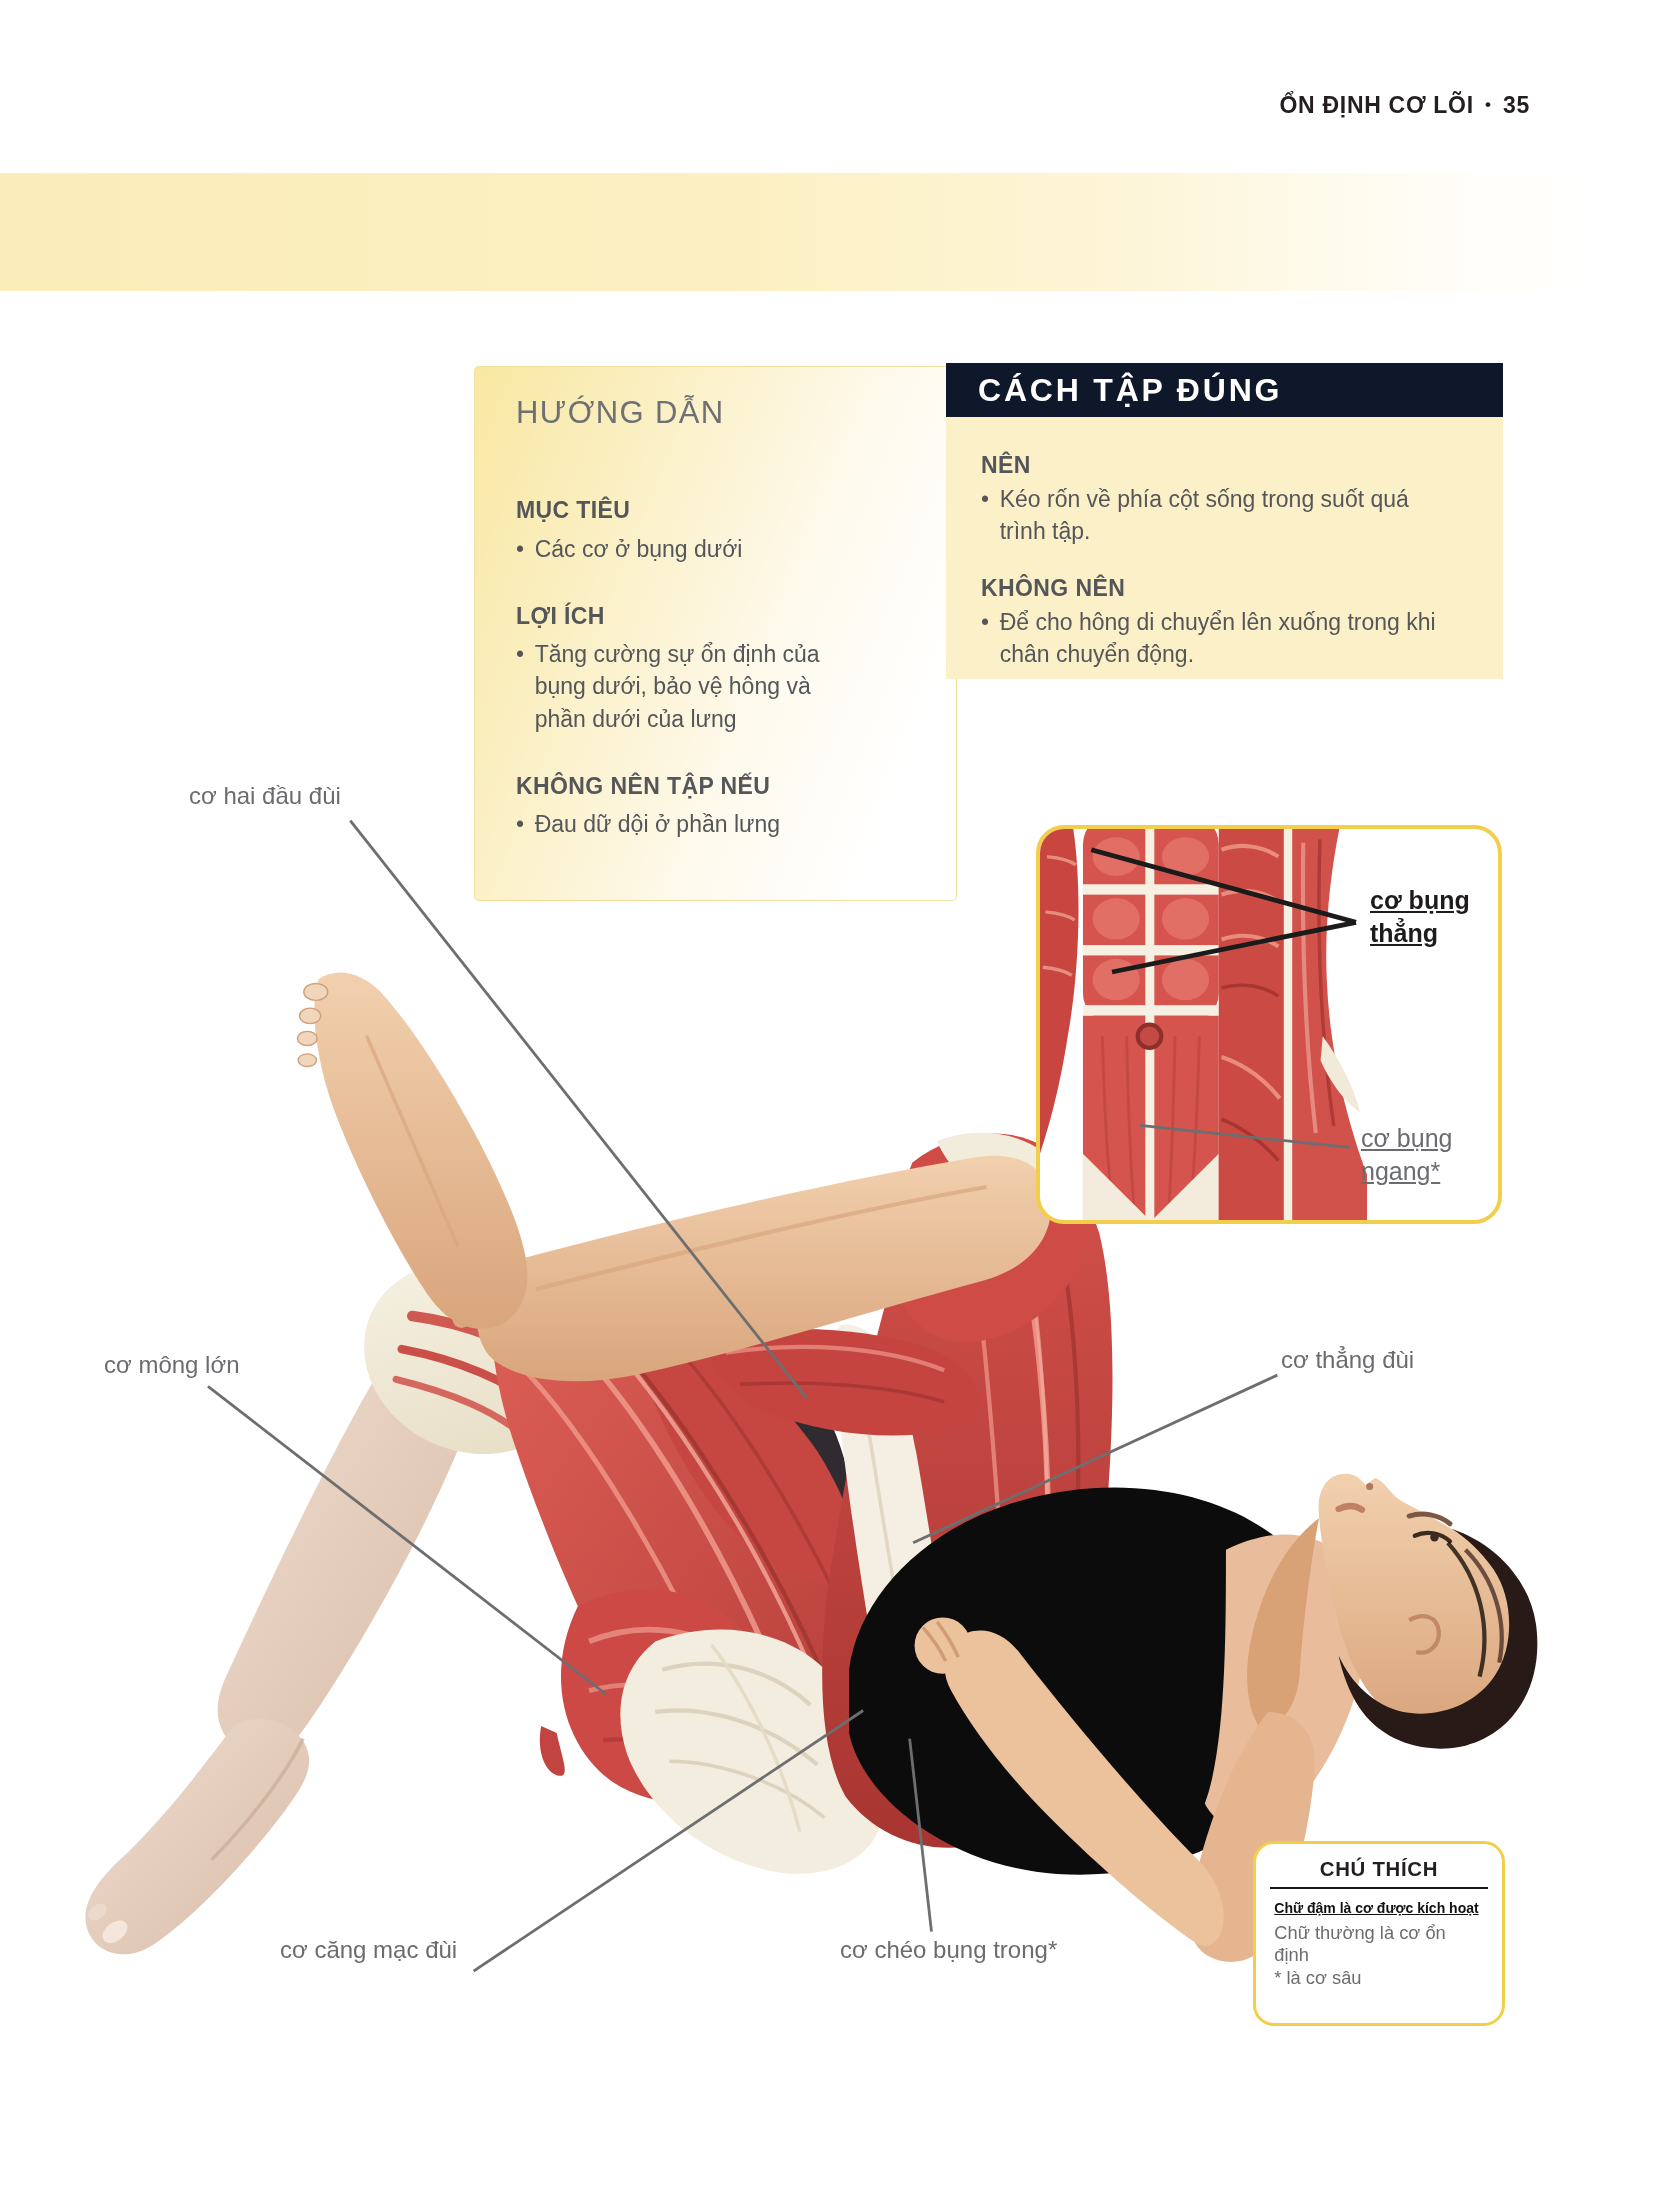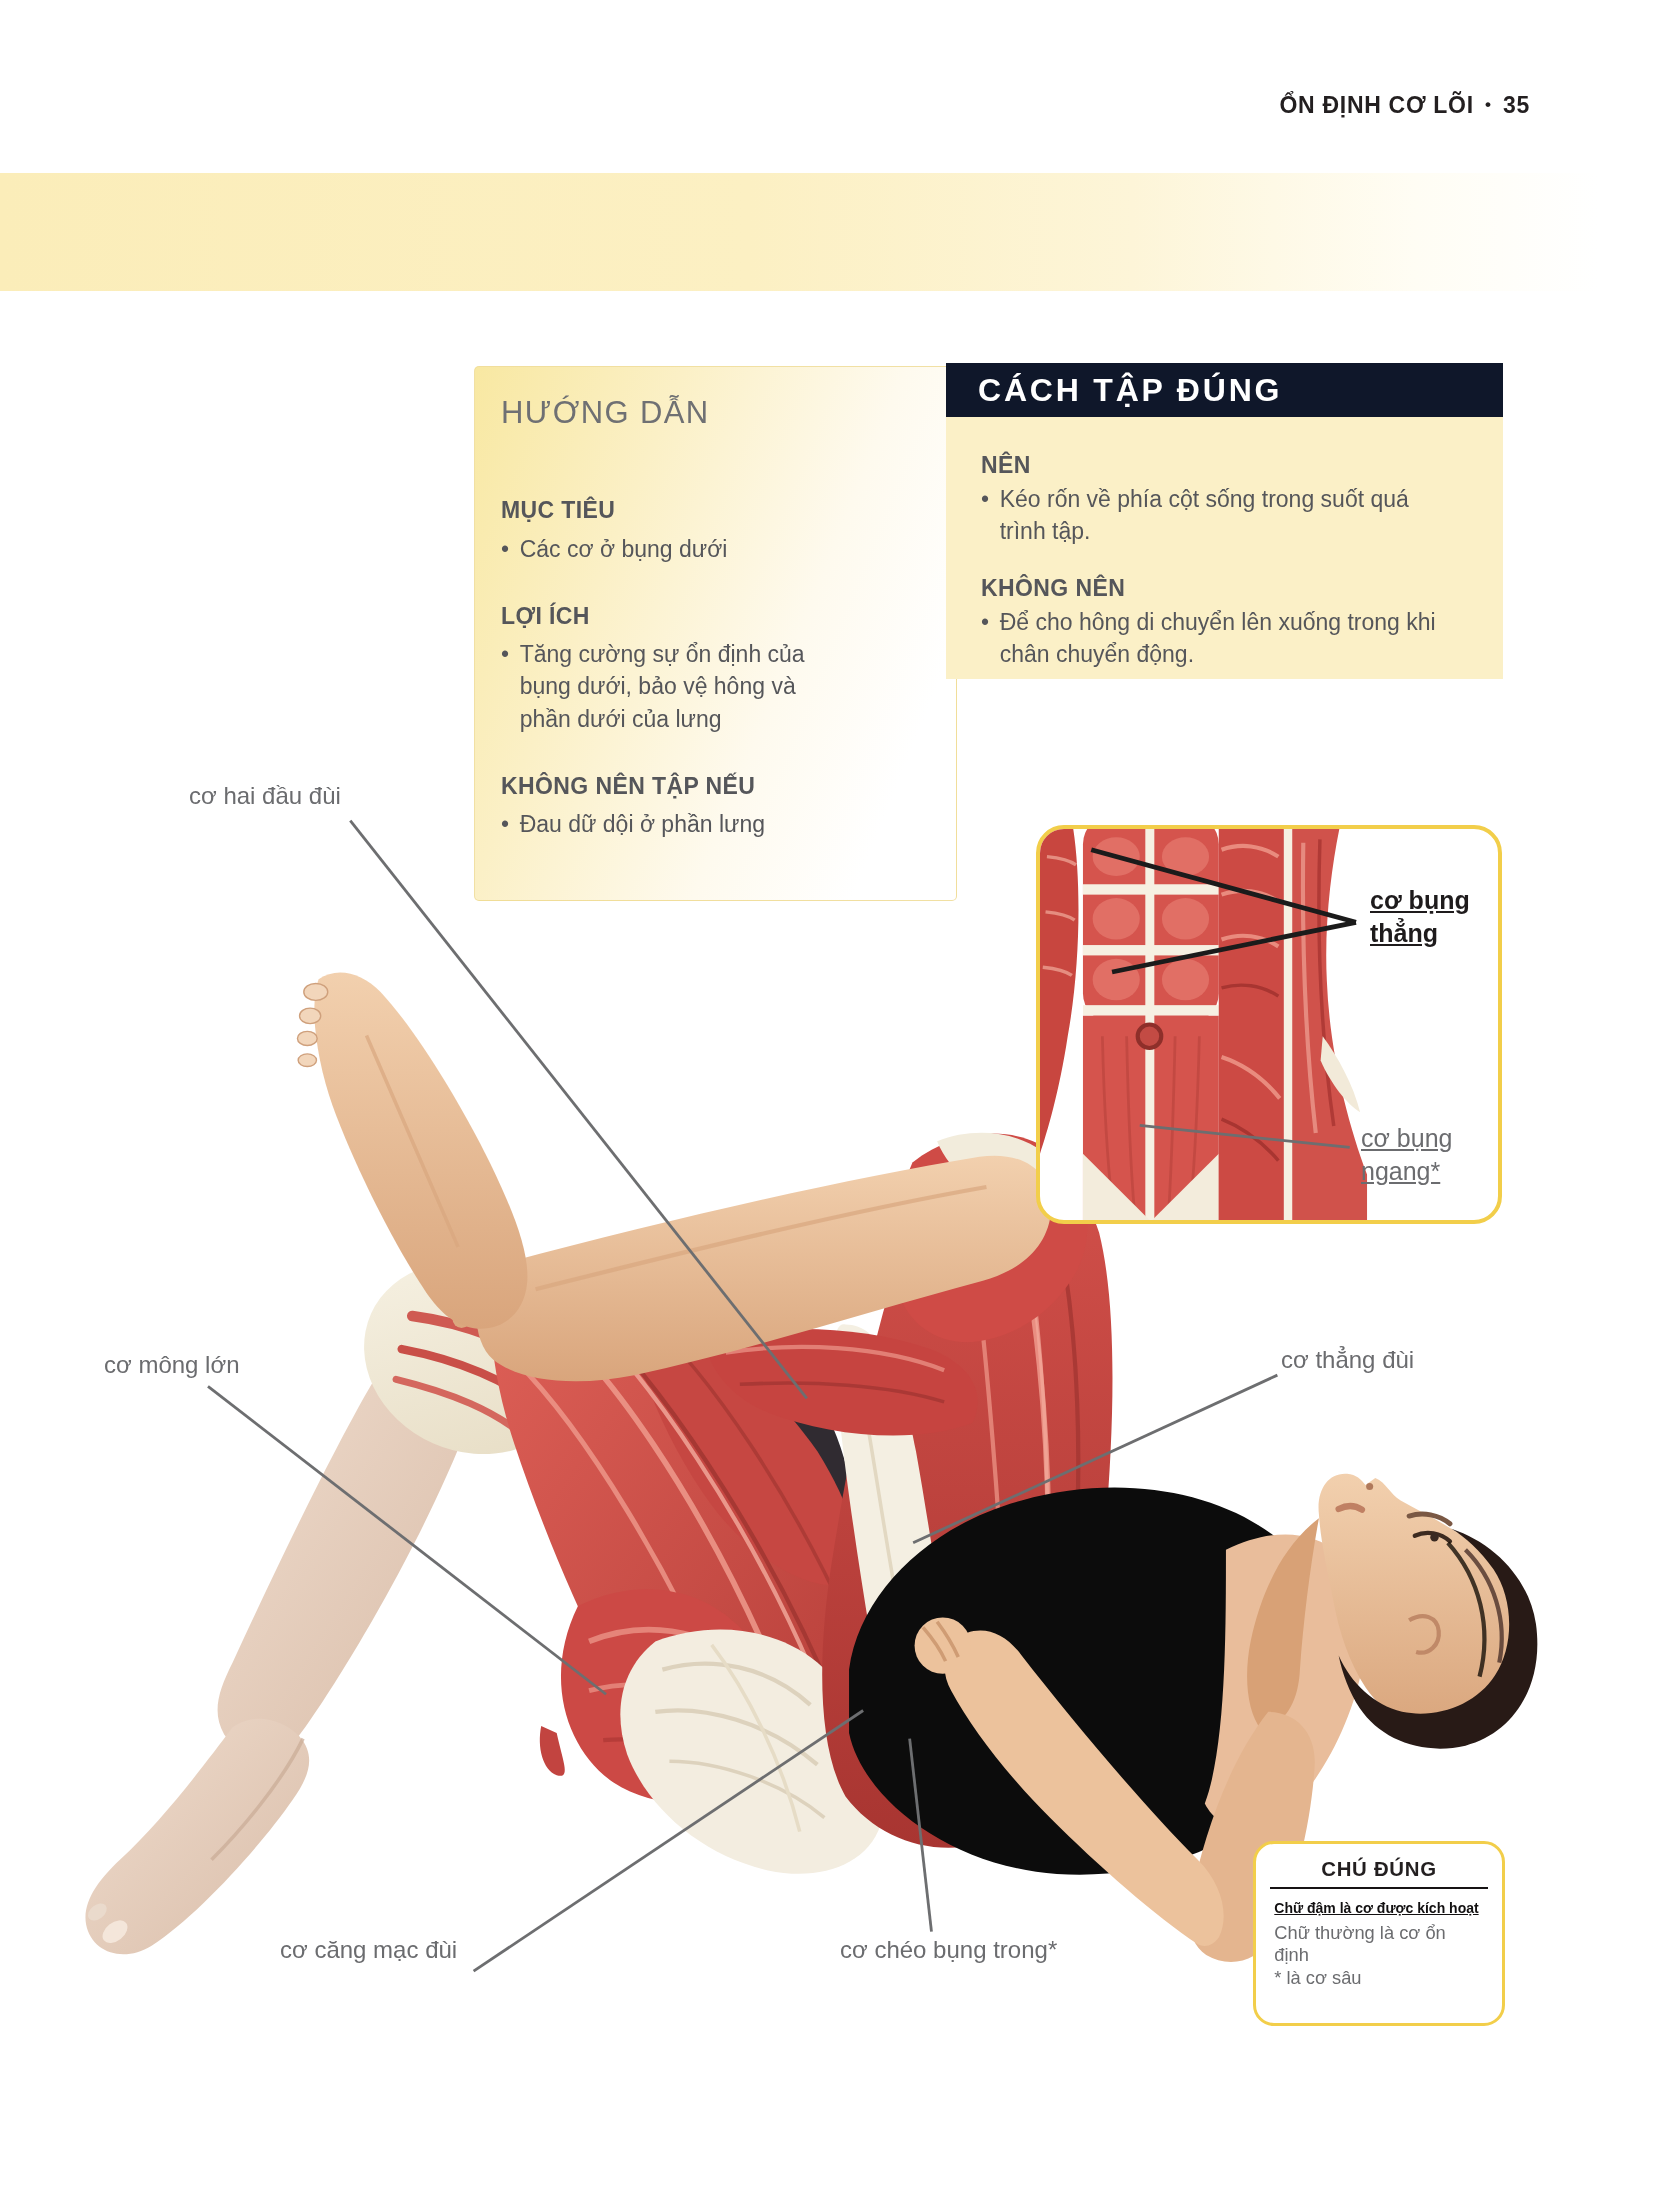--- a/index.html
+++ b/index.html
@@ -15,21 +15,21 @@
   .page-header .sep{font-size:17px;transform:translateY(-2.8px);}
   .top-band{
     position:absolute;left:0;top:173px;width:1665px;height:118px;
     background:linear-gradient(to right,#fbedb9 0%,#fcf0c3 45%,#fdf5d8 68%,#fffdf4 85%,#ffffff 96%);
   }
   
   .guide-box{
     position:absolute;left:474px;top:366px;width:483px;height:535px;box-sizing:border-box;
     border-radius:5px;border:1.4px solid rgba(238,218,148,.85);
     background:linear-gradient(112deg,#f8e8a2 0%,#fbf0c6 30%,#fefaee 62%,#ffffff 85%);
-    padding:28px 24px 0 26px;
+    padding:28px 24px 0 41px;
   }
   .guide-title{font-size:31px;color:#6f7073;letter-spacing:1.4px;margin:0 0 66px 0;font-weight:400;}
   .g-section{margin-top:38px;}
   .g-section:first-of-type{margin-top:0;}
   .sec-heading{font-size:23px;font-weight:600;color:#55565a;margin:0 0 8.5px 0;letter-spacing:0.4px;}
   .bullet{display:flex;gap:10.6px;font-size:23px;color:#55565a;line-height:1.4;}
   .bullet .dot{flex:0 0 auto;}
   .bullet .btxt{max-width:310px;}
   
   .tech-box{position:absolute;left:946px;top:363px;width:557px;}
@@ -345,21 +345,21 @@
     <div class="inset-label reg">cơ bụng ngang*</div>
   </div>
 
   <div class="fig-label lbl-hai-dau-dui">cơ hai đầu đùi</div>
   <div class="fig-label lbl-mong-lon">cơ mông lớn</div>
   <div class="fig-label lbl-thang-dui">cơ thẳng đùi</div>
   <div class="fig-label lbl-cang-mac-dui">cơ căng mạc đùi</div>
   <div class="fig-label lbl-cheo-bung-trong">cơ chéo bụng trong*</div>
 
   <div class="legend-box">
-    <p class="legend-title">CHÚ ĐÚNG</p>
+    <p class="legend-title">CHÚ THÍCH</p>
     <hr class="legend-rule">
     <p class="legend-bold">Chữ đậm là cơ được kích hoạt</p>
     <p class="legend-note">Chữ thường là cơ ổn định</p>
     <p class="legend-note star">* là cơ sâu</p>
   </div>
 
 </div>
 
 
 </body></html>

